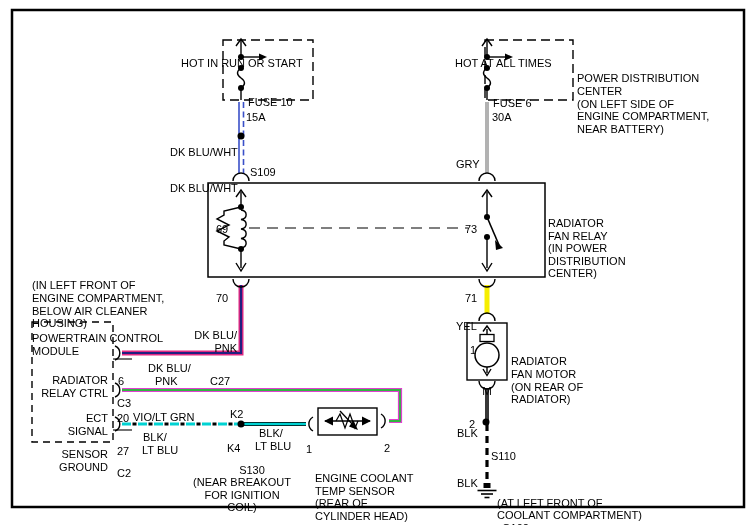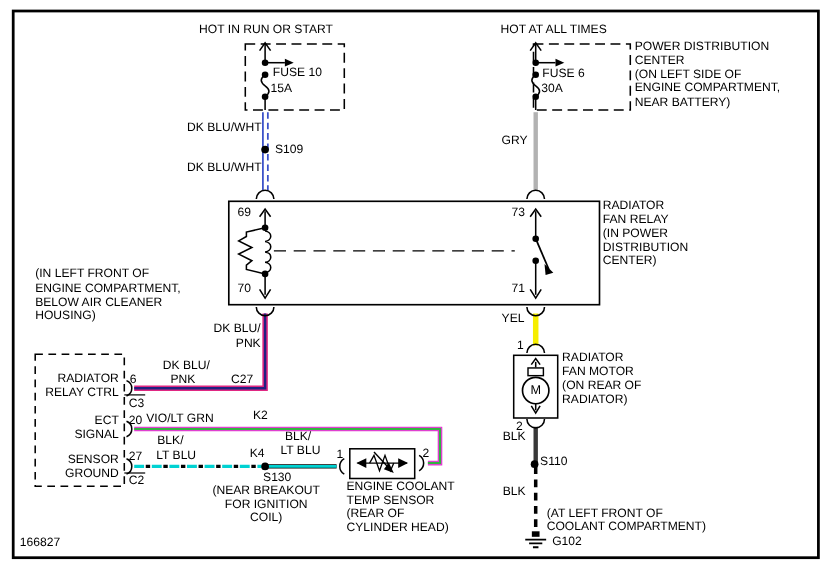--- a/index.html
+++ b/index.html
@@ -1,19 +1,19 @@
 <!DOCTYPE html>
 <html><head>
 <meta charset="utf-8">
 <style>
   html,body{margin:0;padding:0;background:#fff;}
   #stage{position:relative;width:752px;height:525px;background:#ffffff;
          font-family:"Liberation Sans",sans-serif;color:#000;overflow:hidden;}
   #art{position:absolute;left:0;top:0;}
-  .lbl{position:absolute;font-size:11px;line-height:12.8px;white-space:pre-line;}
+  .lbl{position:absolute;font-size:11px;line-height:12.8px;white-space:pre-line;margin-top:36px;}
   .r{text-align:right;}
   .c{text-align:center;}
 </style>
 </head>
 <body>
 
 <div id="stage">
 
 <svg id="art" width="752" height="525" viewBox="0 0 752 525">
 
@@ -165,20 +165,22 @@
 <div class="lbl" style="left:548px;top:181px;line-height:12.5px">RADIATOR
 FAN RELAY
 (IN POWER
 DISTRIBUTION
 CENTER)</div>
 
 <div class="lbl" style="left:32px;top:243px">(IN LEFT FRONT OF
 ENGINE COMPARTMENT,
 BELOW AIR CLEANER
 HOUSING)</div>
+<div class="lbl" style="left:32px;top:296px">POWERTRAIN CONTROL
+MODULE</div>
 <div class="lbl r" style="left:30px;top:338px;width:78px">RADIATOR
 RELAY CTRL</div>
 <div class="lbl r" style="left:30px;top:412px;width:78px">SENSOR
 GROUND</div>
 <div class="lbl r" style="left:30px;top:376px;width:78px">ECT
 SIGNAL</div>
 <div class="lbl" style="left:118px;top:339px">6</div>
 <div class="lbl" style="left:117px;top:361px">C3</div>
 <div class="lbl" style="left:117px;top:376px">20</div>
 <div class="lbl" style="left:117px;top:409px">27</div>

